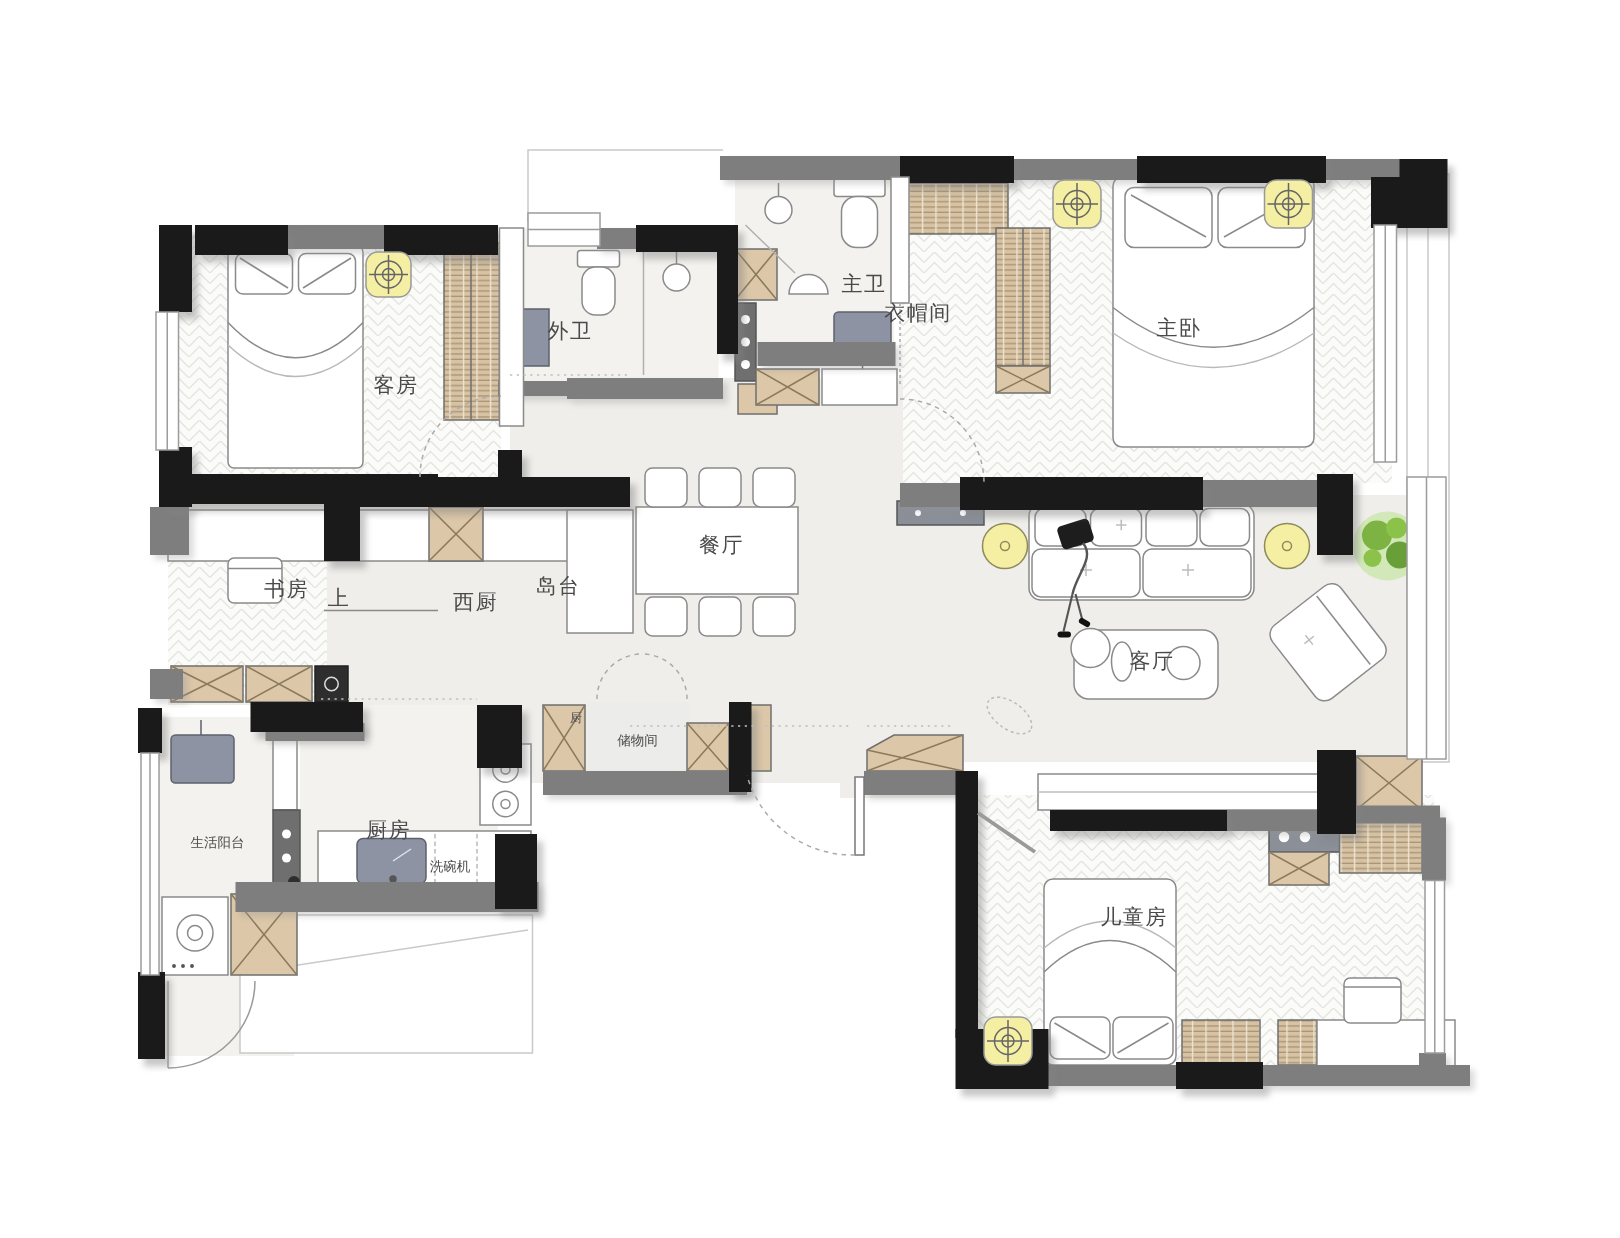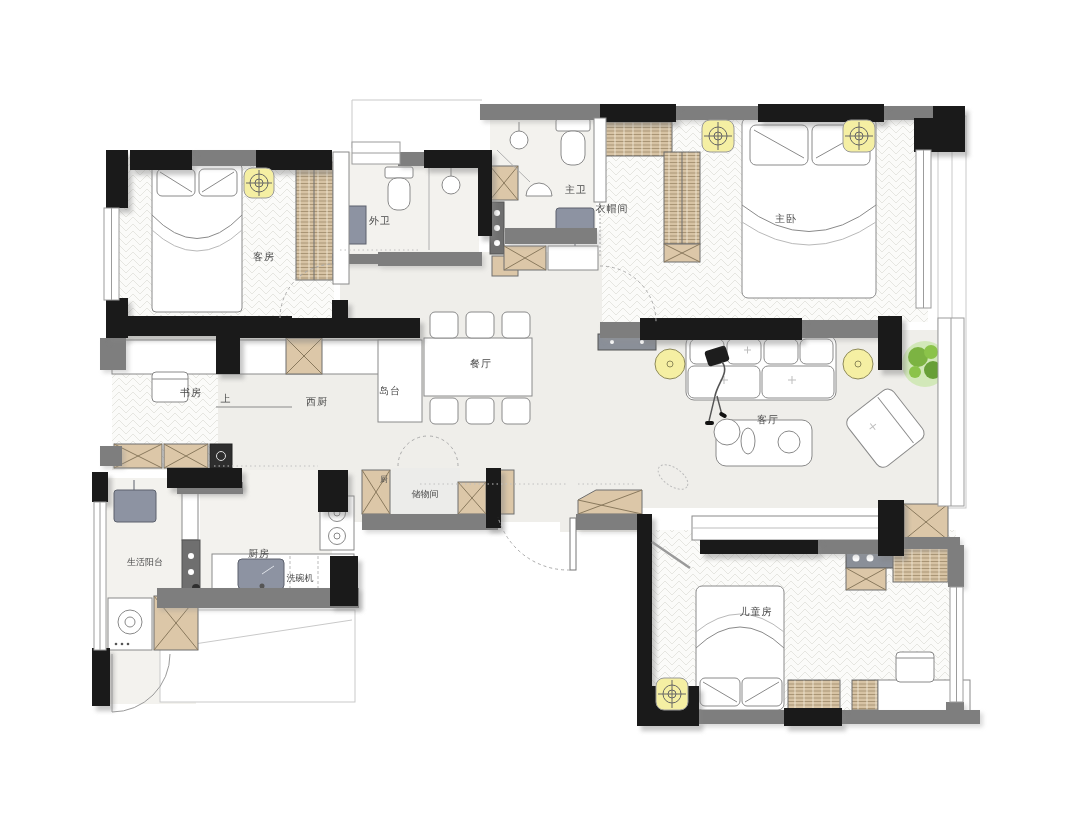--- a/index.html
+++ b/index.html
@@ -1,19 +1,19 @@
 <!DOCTYPE html>
 <html><head>
 <meta charset="utf-8">
 <style>
   html,body{margin:0;padding:0;background:#fff;}
   .stage{position:relative;width:1080px;height:825px;background:#ffffff;overflow:hidden;
          font-family:"Liberation Sans",sans-serif;}
   .plan-svg{position:absolute;left:0;top:0;}
-  .room-label{position:absolute;transform:translate(-50%,-50%);font-size:10px;color:#4a4a4a;
+  .room-label{position:absolute;transform:translate(-50%,-50%);font-size:14px;color:#4a4a4a;
               letter-spacing:1px;white-space:nowrap;pointer-events:none;}
   .room-label.small{font-size:8px;letter-spacing:0;}
   .room-label.mid{font-size:9px;letter-spacing:0;}
   .walls-black{filter:drop-shadow(4px 5px 2px rgba(130,130,130,.45));}
   .walls-grey{filter:drop-shadow(3px 3px 2px rgba(150,150,150,.35));}
 </style>
 </head>
 <body>
 
 <div class="stage">
@@ -413,24 +413,24 @@
     </g>
   </g>
 </svg>
 
 <div class="room-label" style="left:264px;top:257px">客房</div>
 <div class="room-label" style="left:380px;top:221px">外卫</div>
 <div class="room-label" style="left:576px;top:190px">主卫</div>
 <div class="room-label" style="left:612px;top:209px">衣帽间</div>
 <div class="room-label" style="left:786px;top:219px">主卧</div>
 <div class="room-label" style="left:481px;top:364px">餐厅</div>
-<div class="room-label" style="left:390px;top:391px">岛台</div>
+<div class="room-label" style="left:372px;top:391px">岛台</div>
 <div class="room-label" style="left:191px;top:393px">书房</div>
 <div class="room-label" style="left:226px;top:399px">上</div>
 <div class="room-label" style="left:317px;top:402px">西厨</div>
-<div class="room-label" style="left:768px;top:420px">客厅</div>
+<div class="room-label" style="left:768px;top:441px">客厅</div>
 <div class="room-label" style="left:259px;top:554px">厨房</div>
 <div class="room-label mid" style="left:300px;top:578px">洗碗机</div>
 <div class="room-label mid" style="left:145px;top:562px">生活阳台</div>
 <div class="room-label small" style="left:384px;top:479px">厨</div>
 <div class="room-label mid" style="left:425px;top:494px">储物间</div>
 <div class="room-label" style="left:756px;top:612px">儿童房</div>
 </div>
 
 </body></html>

